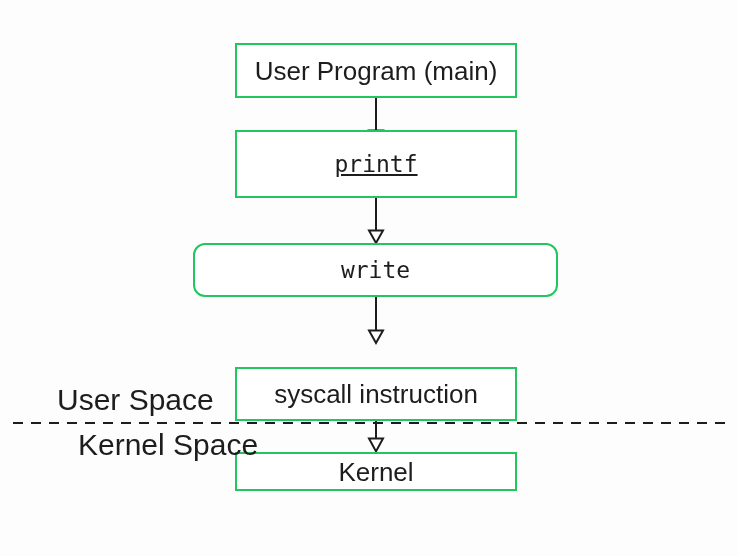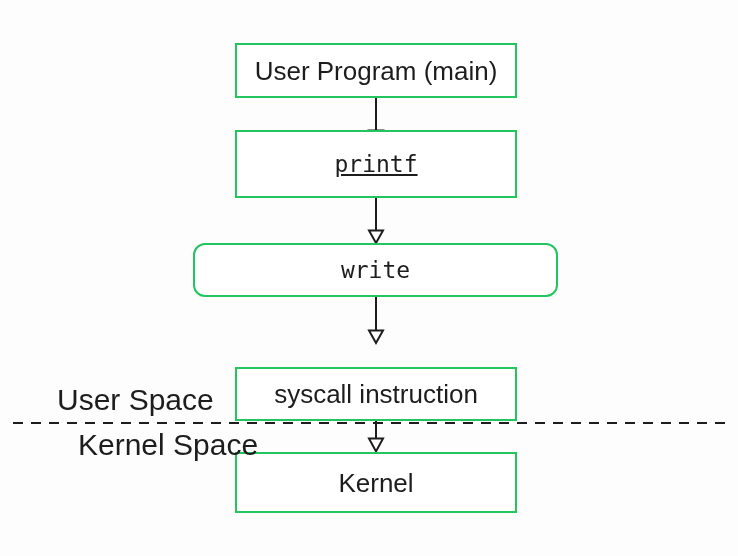--- a/index.html
+++ b/index.html
@@ -48,21 +48,21 @@
     white-space: pre;
   }
   .node .mono {
     font-family: "DejaVu Sans Mono", monospace;
     font-size: 23px;
   }
   .node-user-program   { left: 235px; top: 43px;  width: 282px; height: 55px; }
   .node-printf         { left: 235px; top: 130px; width: 282px; height: 68px; text-decoration: underline; }
   .node-write          { left: 193px; top: 243px; width: 365px; height: 54px; border-radius: 12px; }
   .node-syscall        { left: 235px; top: 343px; width: 282px; height: 54px; margin-top: 24px; }
-  .node-kernel         { left: 235px; top: 452px; width: 282px; height: 61px; }
+  .node-kernel         { left: 235px; top: 452px; width: 282px; height: 39px; }
   .space-label {
     position: absolute;
     left: 57px;
     font-size: 30px;
     line-height: 28px;
     white-space: nowrap;
   }
   .space-label.user   { top: 386px; }
   .space-label.kernel { top: 431px; margin-left: 21px; }
 </style>

